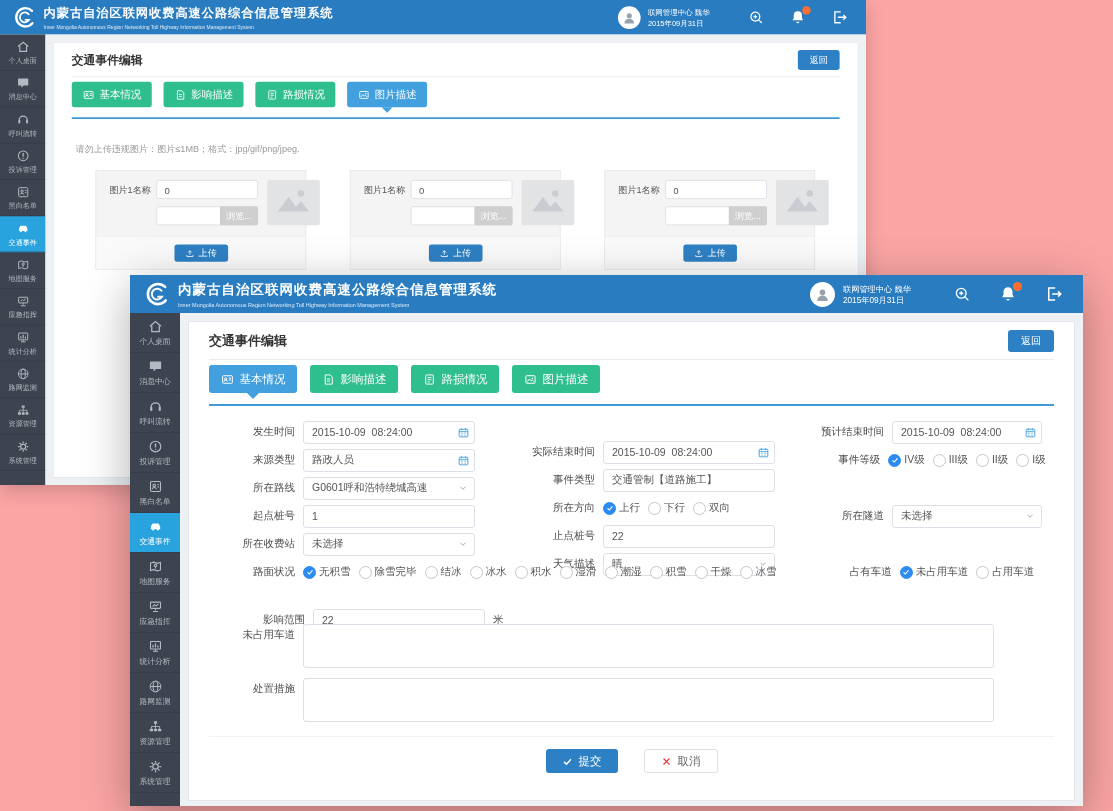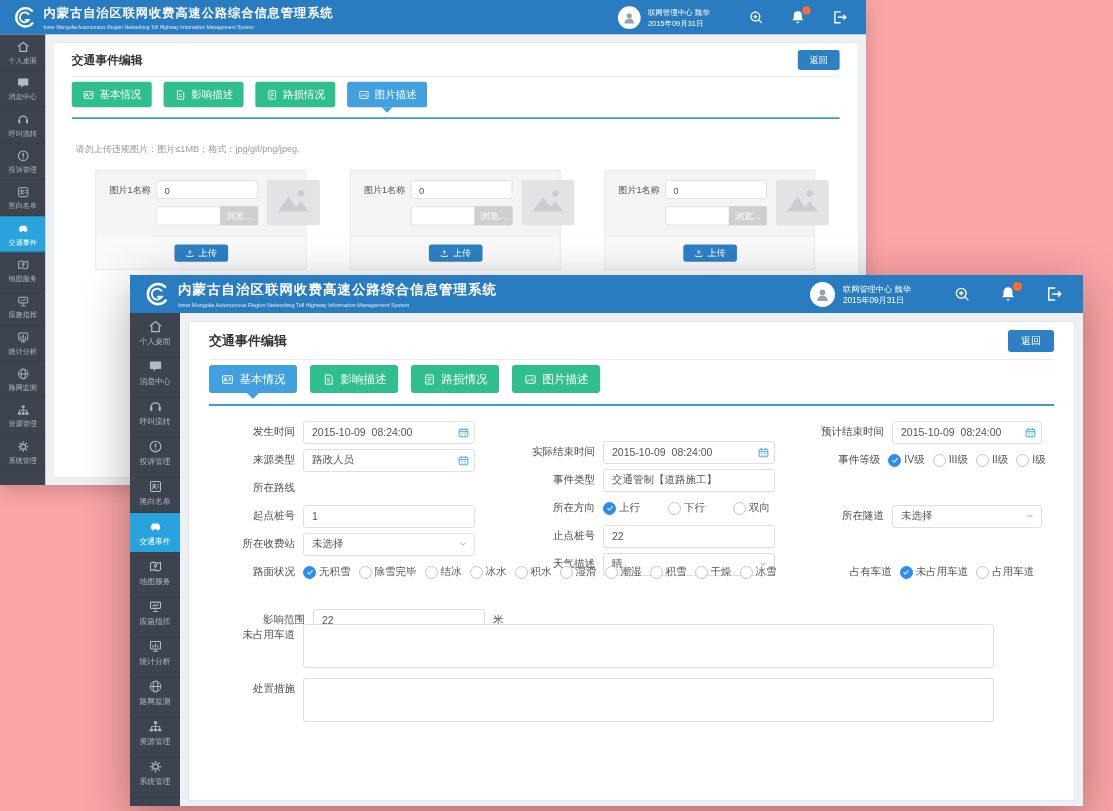--- a/index.html
+++ b/index.html
@@ -65,21 +65,21 @@
   .ibox { height:23px; border:1px solid #dcdfe6; border-radius:3px; display:flex; align-items:center; background:#fff; }
   .ctrl { width:172px; }
   .s3 .ctrl { width:150px; }
   .ibox input { border:none; outline:none; font-size:10.5px; color:#555; padding:0 8px; width:100%; background:transparent; font-family:inherit; }
   .calbtn { width:22px; height:100%; display:flex; align-items:center; justify-content:center; color:#4aa3e2; cursor:pointer; flex-shrink:0; }
   .calbtn svg { width:13px; height:13px; }
   .select { justify-content:space-between; cursor:pointer; }
   .selval { font-size:10.5px; color:#555; padding-left:8px; white-space:nowrap; overflow:hidden; }
   .chev { color:#999; padding-right:6px; display:flex; }
   .chev svg { width:10px; height:10px; }
-  .radio-group { display:flex; align-items:center; gap:28px; }
+  .radio-group { display:flex; align-items:center; gap:8px; }
   .s3 .radio-group, .swide .radio-group { gap:8px; }
   .radio { display:flex; align-items:center; gap:3px; font-size:10.5px; color:#555; cursor:pointer; white-space:nowrap; }
   .rdot { width:13px; height:13px; border-radius:50%; border:1px solid #c2c6cc; background:#fff; display:flex; align-items:center; justify-content:center; flex-shrink:0; }
   .rdot.on { background:#2d8cf0; border-color:#2d8cf0; color:#fff; }
   .rdot svg { width:8px; height:8px; }
   .unit { margin-left:8px; font-size:10.5px; color:#555; }
   .trow { display:flex; margin-top:10px; }
   .trow .flabel { width:86px; margin-top:4px; }
   .trow textarea { flex:1; height:44px; border:1px solid #dcdfe6; border-radius:3px; resize:none; margin-right:60px; font-family:inherit; font-size:10.5px; color:#555; padding:4px 6px; outline:none; }
   .btnrow { display:flex; justify-content:center; gap:26px; margin-top:14px; border-top:1px solid #f2f2f2; padding-top:12px; }
@@ -786,20 +786,28 @@
                     <span class="radio">
                       <span class="rdot"></span>
                       <span>I级</span>
                     </span>
                   </span>
                 </div>
               </div>
               <div class="frow">
                 <div class="cell s1">
                   <span class="flabel">所在路线</span>
+                  <span class="ibox ctrl select">
+                    <span class="selval">G0601呼和浩特绕城高速</span>
+                    <span class="chev">
+                      <svg viewBox="0 0 24 24" fill="none" stroke="currentColor" stroke-width="2">
+                        <path d="M6 9 L12 15 L18 9"></path>
+                      </svg>
+                    </span>
+                  </span>
                 </div>
                 <div class="cell s2">
                   <span class="flabel">所在方向</span>
                   <span class="radio-group">
                     <span class="radio">
                       <span class="rdot on">
                         <svg viewBox="0 0 24 24" fill="none" stroke="currentColor" stroke-width="3.2">
                           <path d="M4.5 12.8 L9.8 18 L19.5 7"></path>
                         </svg>
                       </span>
@@ -943,18 +951,36 @@
                 </div>
               </div>
               <div class="trow">
         <span class="flabel">未占用车道</span>
         <textarea style=""></textarea>
               </div>
               <div class="trow">
         <span class="flabel">处置措施</span>
         <textarea style=""></textarea>
               </div>
+              <div class="btnrow">
+    <button class="btn primary">
+                  <span class="bic">
+                    <svg viewBox="0 0 24 24" fill="none" stroke="currentColor" stroke-width="3.2">
+                      <path d="M4.5 12.8 L9.8 18 L19.5 7"></path>
+                    </svg>
+                  </span>
+                  <span>提交</span>
+                </button>
+    <button class="btn ghost">
+                  <span class="bic">
+                    <svg viewBox="0 0 24 24" fill="none" stroke="#e4393c" stroke-width="2.6">
+                      <path d="M5.5 5.5 L18.5 18.5 M18.5 5.5 L5.5 18.5"></path>
+                    </svg>
+                  </span>
+                  <span>取消</span>
+                </button>
+              </div>
             </div>
    </div>
         </div>
       </div>
   </div>
 </div>
 
 </body></html>

